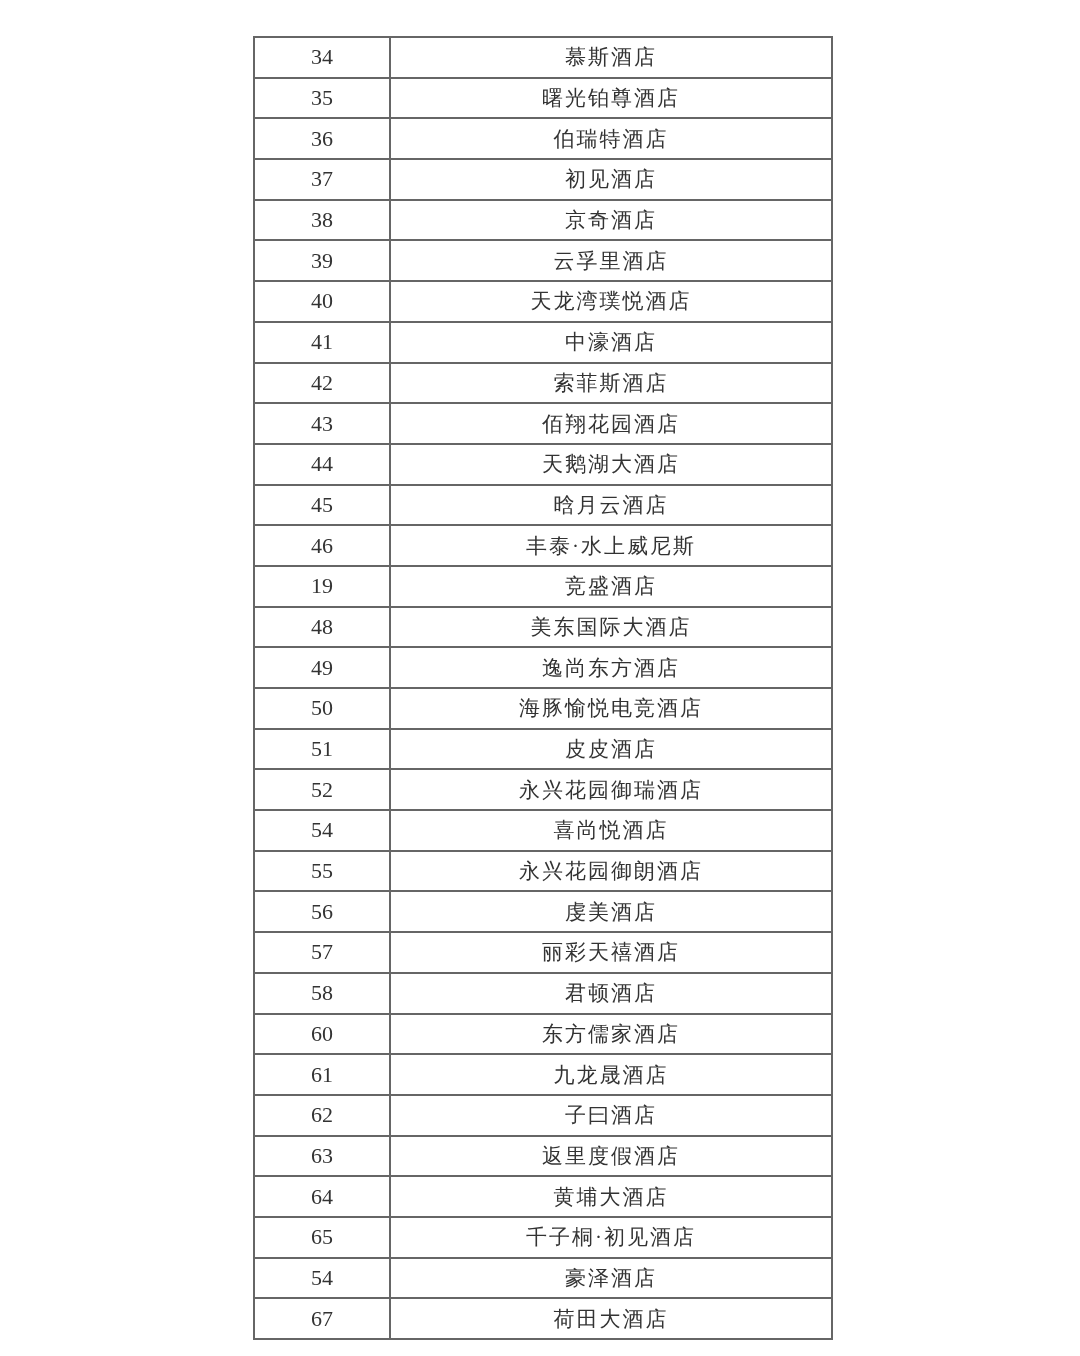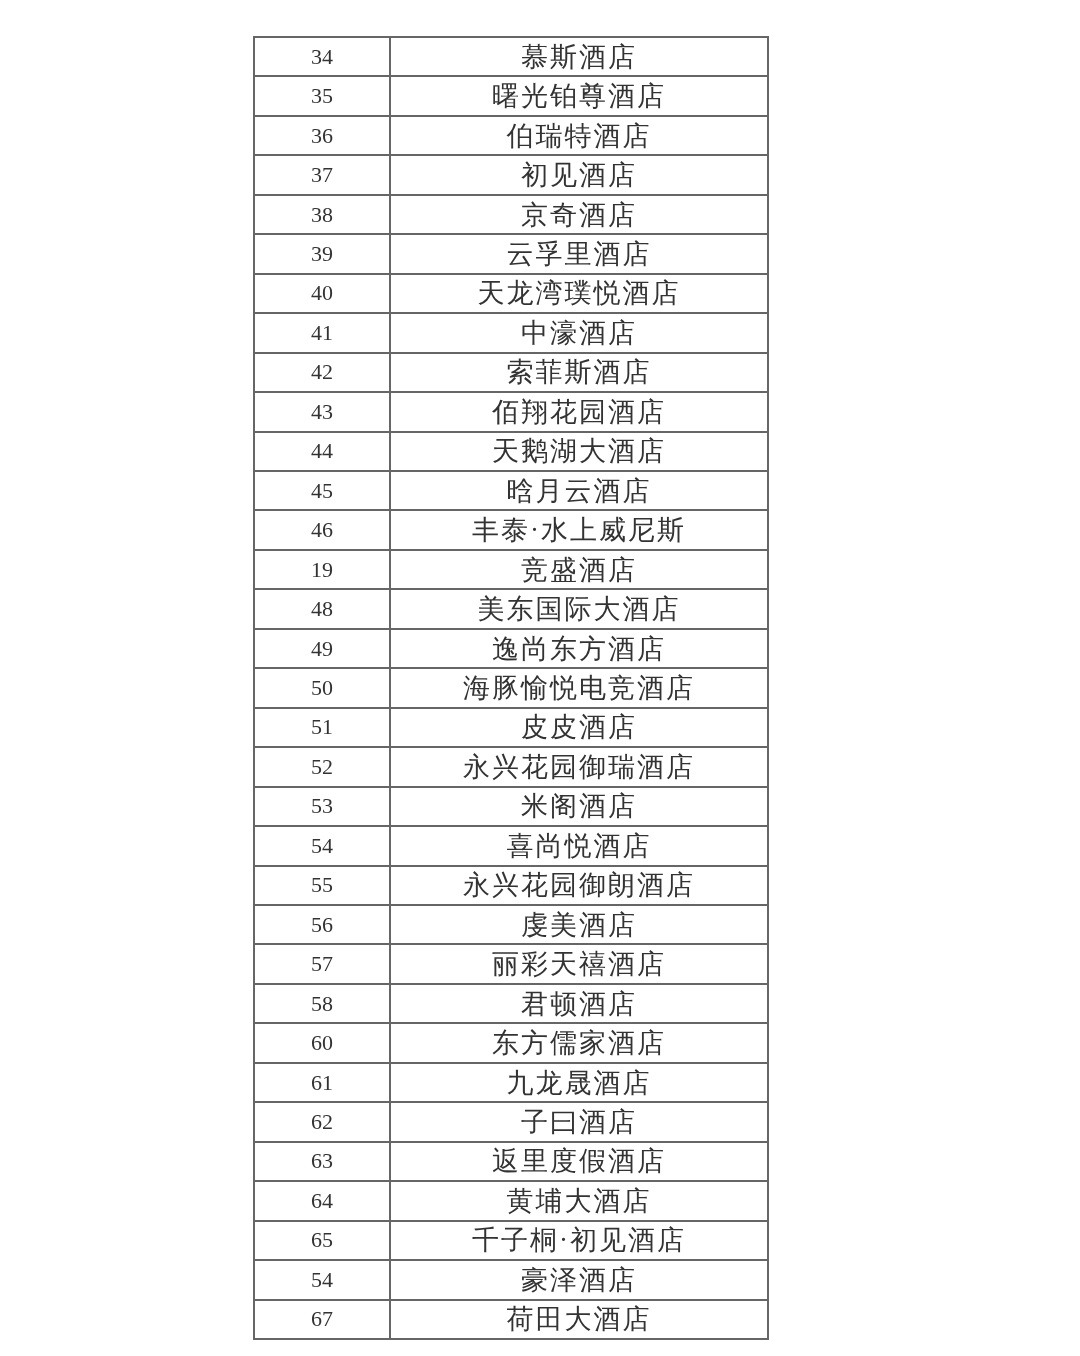--- a/index.html
+++ b/index.html
@@ -14,38 +14,38 @@
     font-family: "Liberation Serif", "DejaVu Serif", serif;
   }
   .table-wrap {
     position: absolute;
     left: 253px;
     top: 36px;
   }
   table.hotel-table {
     border-collapse: collapse;
     table-layout: fixed;
-    width: 516px;
+    width: 580px;
     height: 1304px;
   }
   table.hotel-table td {
     border: 2px solid var(--border-color, #666666);
     text-align: center;
     vertical-align: middle;
     color: var(--text-color, #333333);
     padding: 0;
     overflow: hidden;
     white-space: nowrap;
   }
   td.num-cell {
     width: 134px;
     font-size: 22px;
   }
   td.name-cell {
-    font-size: 27px;
+    font-size: 21px;
     letter-spacing: 2px;
   }
 </style>
 </head>
 <body>
 
 <div class="table-wrap">
   <table class="hotel-table">
     <tbody>
   <tr>
@@ -136,24 +136,20 @@
   <tr>
     <td class="num-cell">51</td>
     <td class="name-cell">皮皮酒店</td>
   </tr>
 
   <tr>
     <td class="num-cell">52</td>
     <td class="name-cell">永兴花园御瑞酒店</td>
   </tr>
 
-  <tr>
-    <td class="num-cell">53</td>
-    <td class="name-cell">米阁酒店</td>
-  </tr>
 
   <tr>
     <td class="num-cell">54</td>
     <td class="name-cell">喜尚悦酒店</td>
   </tr>
 
   <tr>
     <td class="num-cell">55</td>
     <td class="name-cell">永兴花园御朗酒店</td>
   </tr>

